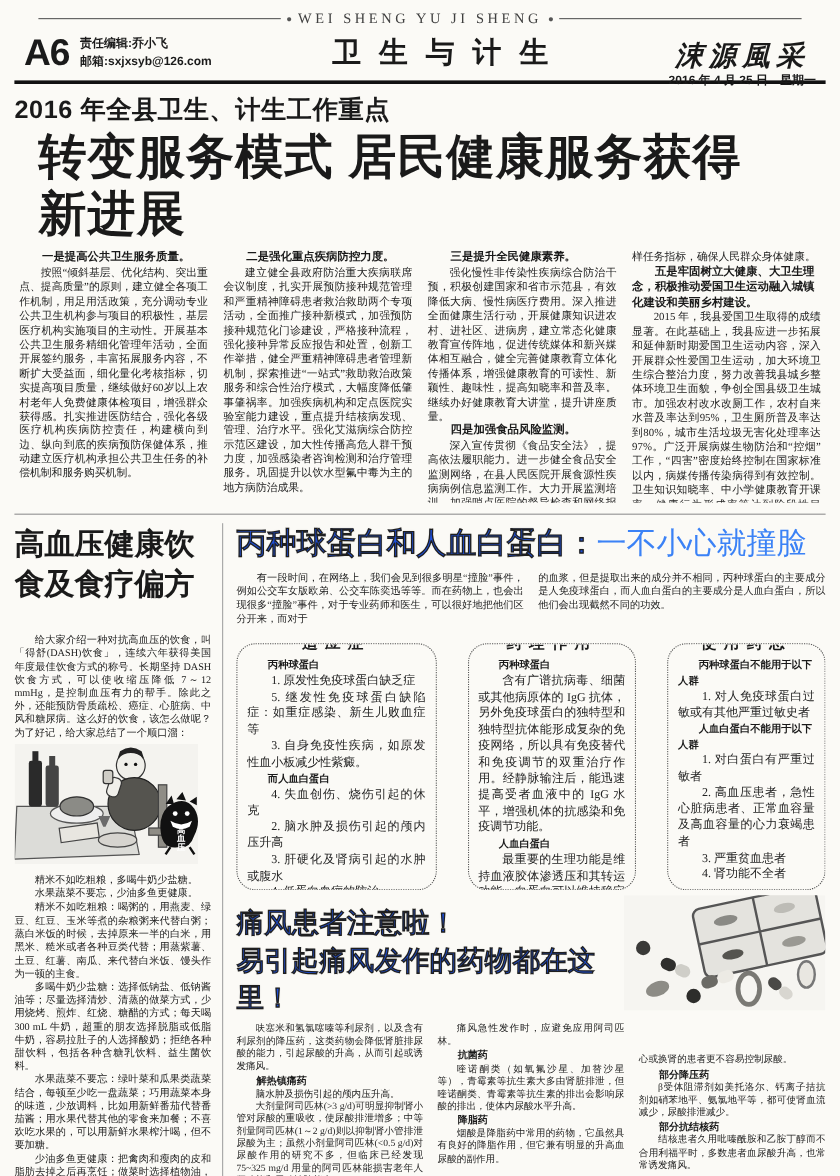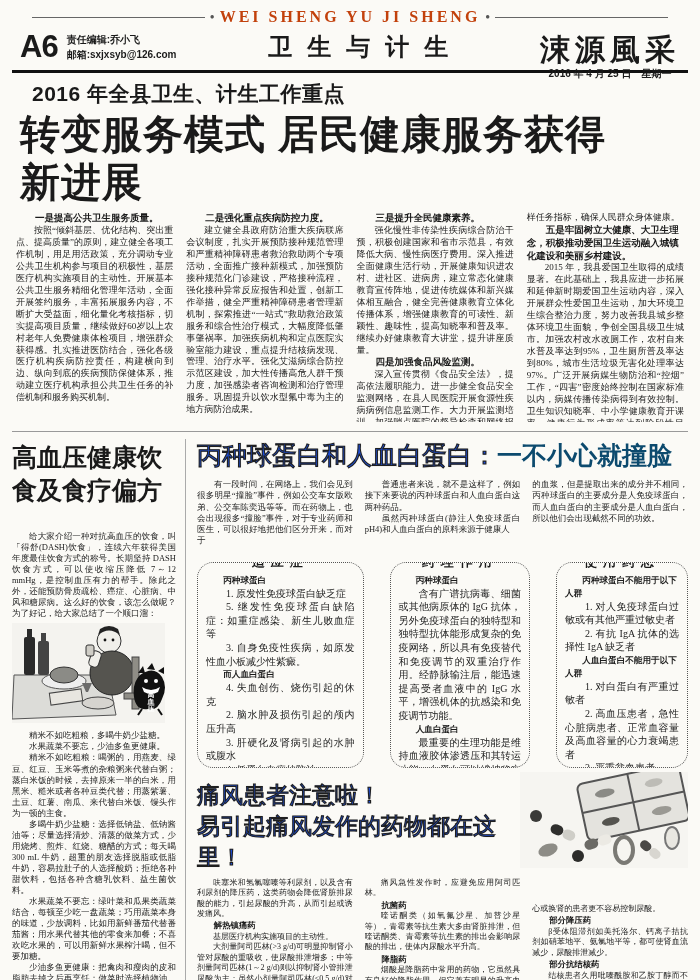--- a/index.html
+++ b/index.html
@@ -8,57 +8,57 @@
     width:700px; height:980px; margin:0 auto; background:#fbfaf6; color:#1a1a1a;
     padding:6px 12px; overflow:hidden; position:relative;
     font-family:"Liberation Serif","DejaVu Serif",serif;
   }
   .sans{ font-family:"Liberation Sans","DejaVu Sans",sans-serif; }
 
   
   .mast-top{ display:flex; align-items:center; gap:5px; margin:2px 20px 0; }
   .mline{ flex:1; height:1px; background:#666; }
   .mbullet{ font-size:8px; color:#555; line-height:1; }
-  .etitle{ font-size:16px; letter-spacing:3px; color:#c2410c; font-weight:bold;
+  .etitle{ font-size:12px; letter-spacing:3px; color:#404040; font-weight:normal;
            font-family:"Liberation Serif",serif; }
   .mast-row{ display:flex; align-items:center; justify-content:space-between;
              height:42px; padding:0 8px; }
   .mast-left{ display:flex; align-items:center; gap:9px; }
   .pageno{ font-size:31px; font-weight:900; letter-spacing:-1px; }
   .editor-box{ font-size:10px; font-weight:bold; line-height:1.55; }
   .section-title{ font-size:24px; font-weight:900; letter-spacing:15px;
                   text-indent:15px; font-family:"Liberation Serif",serif; }
   .mast-right{ text-align:center; }
-  .paper-name{ font-family:"DejaVu Serif",serif; font-weight:bold;
-               font-size:30px; letter-spacing:5px; line-height:1.1;margin-top:20px; }
+  .paper-name{ font-family:"DejaVu Serif",serif; font-style:italic; font-weight:bold;
+               font-size:23px; letter-spacing:5px; line-height:1.1;margin-top:20px; }
   .date-line{ font-size:10px; font-weight:bold; margin-top:1px; }
   .thick-rule{ height:3px; background:#111; margin-top:2px; }
 
   
-  .kicker{ font-size:21px; font-weight:800; margin:7px 20px 0; letter-spacing:.5px; }
-  .headline{ font-size:40px; font-weight:900; line-height:1.2; margin:2px 8px 4px;
+  .kicker{ font-size:21px; font-weight:800; margin:7px 0 0; letter-spacing:.5px; }
+  .headline{ font-size:40px; font-weight:900; line-height:1.2; margin:2px 20px 4px;
              letter-spacing:1px; }
   .lead-cols{ display:flex; gap:13px; margin:6px 4px 0; height:210px; overflow:hidden; }
   .lead-col{ flex:1; }
   p.body{ font-size:9px; line-height:1.33; text-indent:2em; text-align:justify; color:#222; }
   p.colhead{ font-size:9.5px; font-weight:bold; text-indent:2em; line-height:1.35;
              font-family:"Liberation Sans","DejaVu Sans",sans-serif; }
 
   
   .bottom{ display:flex; border-top:1px solid #999; margin-top:9px; padding-top:7px;
            height:556px; overflow:hidden; }
   .left-article{ width:174px; padding-right:9px; border-right:1px solid #aaa; overflow:hidden; }
   .left-article .atitle{ font-size:25px; font-weight:900; line-height:1.3; margin:2px 0 25px; }
   .left-article p.body{ font-size:8.5px; line-height:1.3; }
   .cartoon-wrap{ margin:4px 0 3px; }
 
   .right-col{ flex:1; padding-left:11px; overflow:hidden; }
   .protein-title{ font-size:25px; white-space:nowrap; margin:0 0 7px; font-weight:400; }
   .hollow{ color:#1d4ed8; -webkit-text-stroke:1.1px #1f1f1f; text-shadow:0 0 1px #444; }
-  .tbold{ font-weight:700; color:#0c4a6e; }
+  .tbold{ font-weight:400; color:#3b82f6; }
   .protein-intro{ display:flex; gap:12px; }
   .protein-intro .icol{ flex:1; }
   .protein-intro p.body{ font-size:8.5px; line-height:1.33; }
 
   .boxes{ display:flex; gap:26px; margin-top:15px; height:206px; }
   .dbox{ border:1.6px dotted #555; border-radius:16px; position:relative;
          padding:11px 8px 4px; overflow:hidden; }
   .dbox.b1{ width:38%; } .dbox.b2{ width:32%; } .dbox.b3{ width:30%; }
   .box-title{ position:absolute; top:-10px; left:50%; transform:translateX(-50%);
               background:#fbfaf6; padding:0 7px; font-size:13px; font-weight:bold;
@@ -196,24 +196,20 @@
 
       <article>
         <h2 class="protein-title sans">
           <span class="hollow">丙种球蛋白和人血白蛋白：</span><span class="tbold">一不小心就撞脸</span>
         </h2>
         <div class="protein-intro">
           <div class="icol">
             <p class="body">有一段时间，在网络上，我们会见到很多明星“撞脸”事件，例如公交车女版欧弟、公交车陈奕迅等等。而在药物上，也会出现很多“撞脸”事件，对于专业药师和医生，可以很好地把他们区分开来，而对于</p>
           </div>
           <div class="icol">
-            <p class="body">普通患者来说，就不是这样了，例如接下来要说的丙种球蛋白和人血白蛋白这两种药品。</p>
-            <p class="body">虽然丙种球蛋白(静注人免疫球蛋白pH4)和人血白蛋白的原料来源于健康人</p>
-          </div>
-          <div class="icol">
             <p class="body" style="text-indent:0;">的血浆，但是提取出来的成分并不相同，丙种球蛋白的主要成分是人免疫球蛋白，而人血白蛋白的主要成分是人血白蛋白，所以他们会出现截然不同的功效。</p>
           </div>
         </div>
 
         <div class="boxes">
           <div class="dbox b1">
             <div class="box-title">适应症</div>
             <p class="sub">丙种球蛋白</p>
             <p class="body">1. 原发性免疫球蛋白缺乏症</p>
             <p class="body">5. 继发性免疫球蛋白缺陷症：如重症感染、新生儿败血症等</p>
@@ -230,21 +226,20 @@
             <div class="box-title">药理作用</div>
             <p class="sub">丙种球蛋白</p>
             <p class="body">含有广谱抗病毒、细菌或其他病原体的 IgG 抗体，另外免疫球蛋白的独特型和独特型抗体能形成复杂的免疫网络，所以具有免疫替代和免疫调节的双重治疗作用。经静脉输注后，能迅速提高受者血液中的 IgG 水平，增强机体的抗感染和免疫调节功能。</p>
             <p class="sub">人血白蛋白</p>
             <p class="body">最重要的生理功能是维持血液胶体渗透压和其转运功能。白蛋白可以维持稳定的循环血容量并且作为激素、酶、药物和毒素的载体。</p>
           </div>
           <div class="dbox b3">
             <div class="box-title">使用药忌</div>
             <p class="sub">丙种球蛋白不能用于以下人群</p>
             <p class="body">1. 对人免疫球蛋白过敏或有其他严重过敏史者</p>
-            <p class="body">2. 有抗 IgA 抗体的选择性 IgA 缺乏者</p>
             <p class="sub">人血白蛋白不能用于以下人群</p>
             <p class="body">1. 对白蛋白有严重过敏者</p>
             <p class="body">2. 高血压患者，急性心脏病患者、正常血容量及高血容量的心力衰竭患者</p>
             <p class="body">3. 严重贫血患者</p>
             <p class="body">4. 肾功能不全者</p>
           </div>
         </div>
       </article>
 
       <article class="gout">
@@ -284,21 +279,21 @@
           </svg>
         </div>
         <h2 class="gout-title">
           <span class="hollow">痛风患者注意啦！</span><br>
           <span class="hollow">易引起痛风发作的药物都在这里！</span>
         </h2>
         <div class="gout-cols">
           <div class="gcol">
             <p class="body">呋塞米和氢氯噻嗪等利尿剂，以及含有利尿剂的降压药，这类药物会降低肾脏排尿酸的能力，引起尿酸的升高，从而引起或诱发痛风。</p>
             <p class="hsm">解热镇痛药</p>
-            <p class="body">基层医疗机构实施项目的主动性。</p>
+            <p class="body">脑水肿及损伤引起的颅内压升高。</p>
             <p class="body">大剂量阿司匹林(&gt;3 g/d)可明显抑制肾小管对尿酸的重吸收，使尿酸排泄增多；中等剂量阿司匹林(1～2 g/d)则以抑制肾小管排泄尿酸为主；虽然小剂量阿司匹林(&lt;0.5 g/d)对尿酸作用的研究不多，但临床已经发现 75~325 mg/d 用量的阿司匹林能损害老年人肾功能和尿酸清除能力。</p>
 
           </div>
           <div class="gcol">
             <p class="body">痛风急性发作时，应避免应用阿司匹林。</p>
             <p class="hsm">抗菌药</p>
             <p class="body">喹诺酮类（如氧氟沙星、加替沙星等），青霉素等抗生素大多由肾脏排泄，但喹诺酮类、青霉素等抗生素的排出会影响尿酸的排出，使体内尿酸水平升高。</p>
             <p class="hsm">降脂药</p>
             <p class="body">烟酸是降脂药中常用的药物，它虽然具有良好的降脂作用，但它兼有明显的升高血尿酸的副作用。</p>
 

